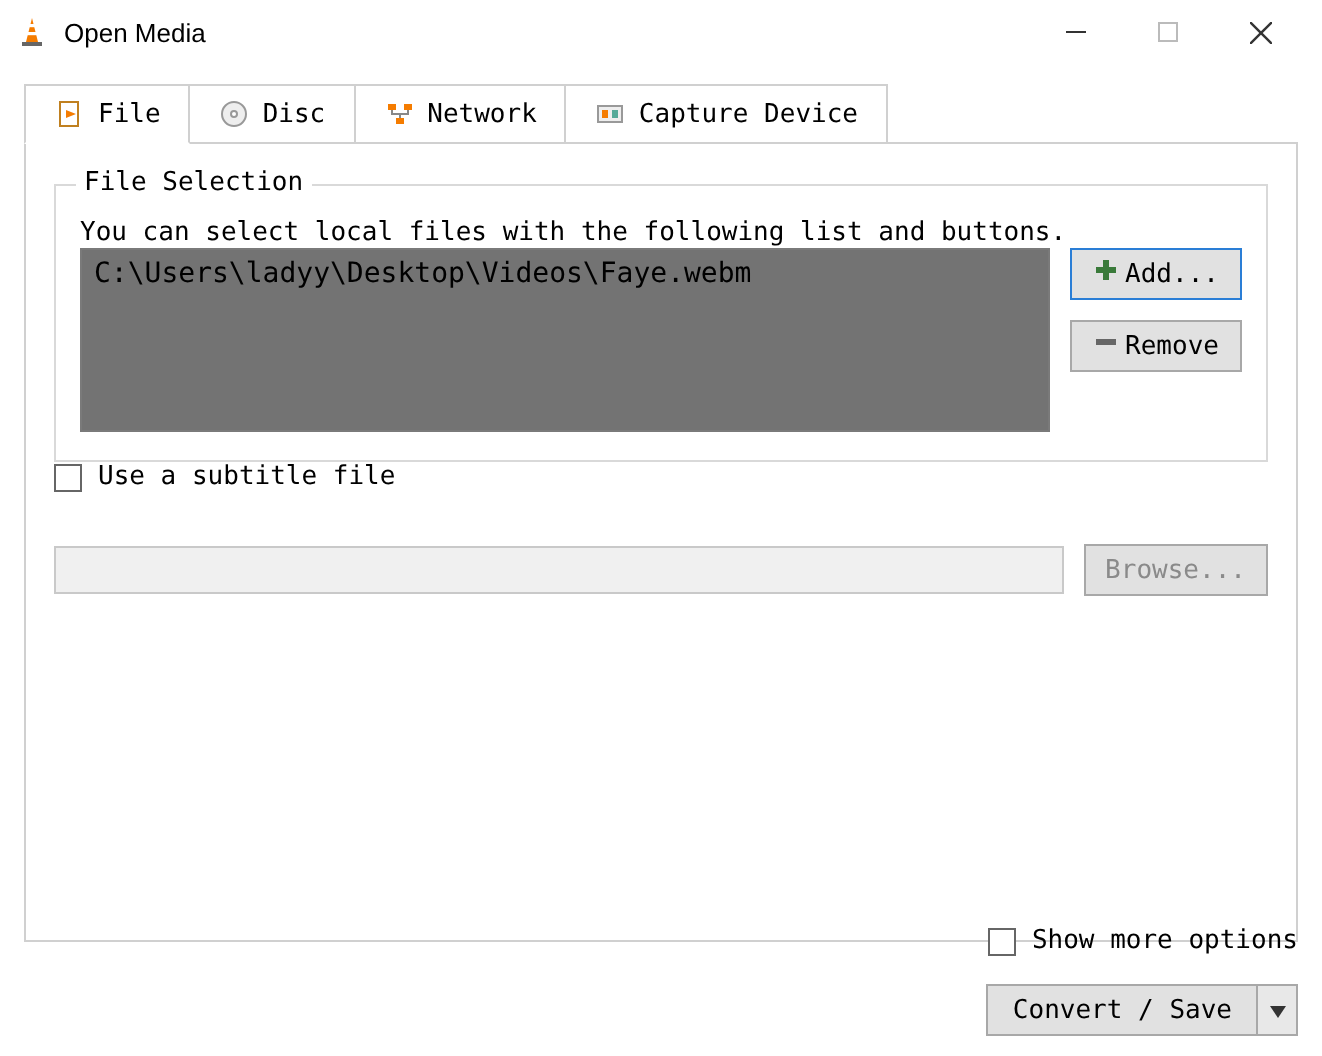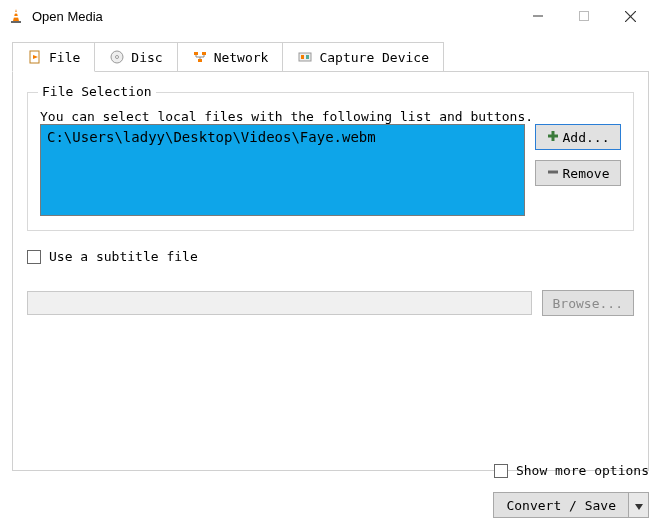--- a/index.html
+++ b/index.html
@@ -90,21 +90,21 @@
 .filesel-row {
   display: flex;
   gap: 10px;
 }
 .file-list {
   flex: 1;
   border: 1px solid #7a7a7a;
   height: 92px;
   padding: 4px 6px;
   font-size: 14px;
-  background: #0ea5e9;
+  background: #737373;
   overflow: auto;
 }
 .file-list .file-item { white-space: nowrap; }
 .filesel-btns {
   display: flex;
   flex-direction: column;
   gap: 10px;
 }
 .btn {
   display: inline-flex;
@@ -124,21 +124,20 @@
   border: 1px solid #2a7ed6;
   align-items: center;
 }
 .btn.disabled {
   color: #8a8a8a;
 }
 .subtitle-row {
   display: flex;
   align-items: center;
   gap: 8px;
-  margin-top: 18px;
 }
 .checkbox {
   width: 14px;
   height: 14px;
   border: 1px solid #666;
   background: #fff;
   display: inline-block;
 }
 .subtitle-input-row {
   display: flex;

